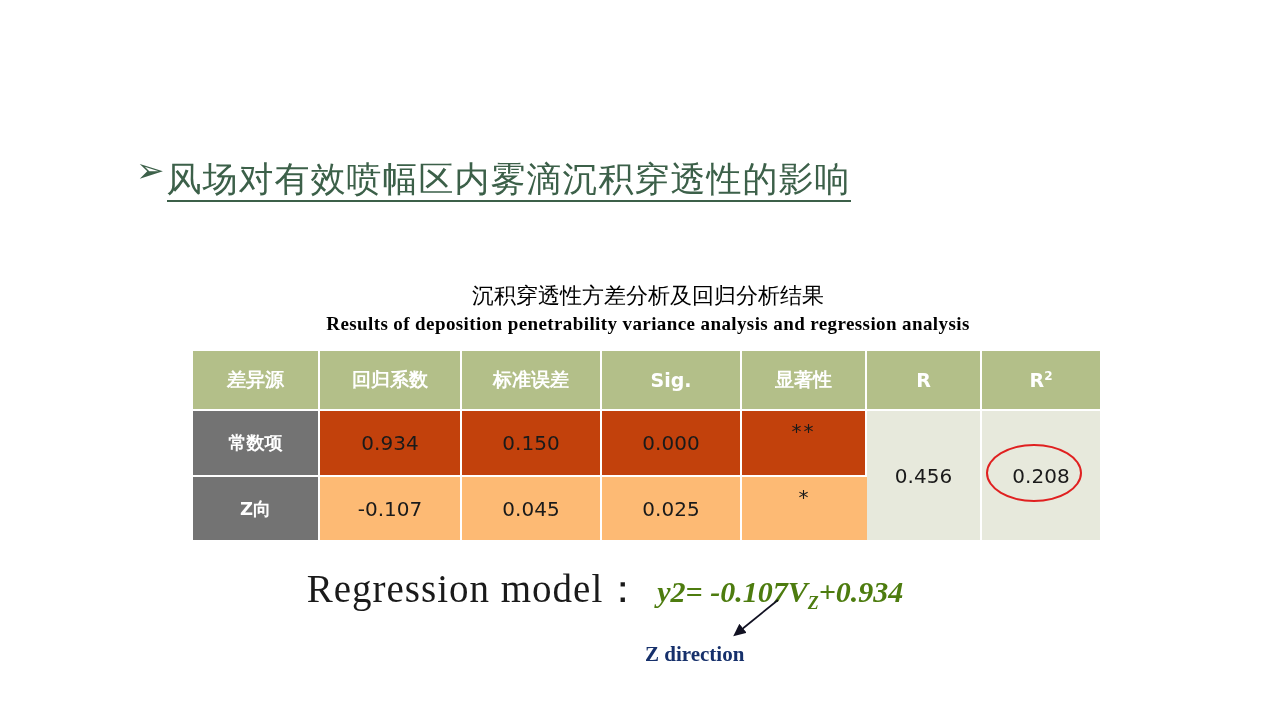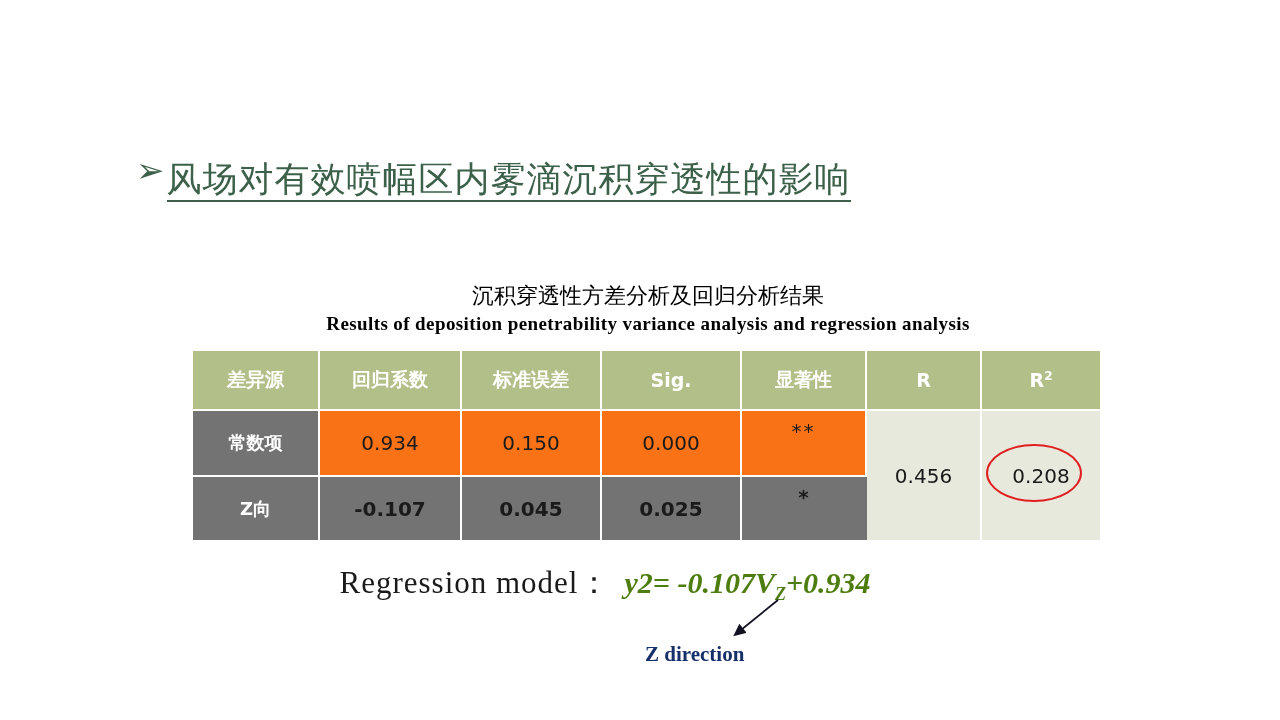--- a/index.html
+++ b/index.html
@@ -124,22 +124,22 @@
     font-size: 12px;
     vertical-align: super;
   }
   td.rowhead {
     background: #737373;
     color: #ffffff;
     font-size: 18px;
     font-weight: bold;
     font-family: "DejaVu Sans", "Liberation Sans", sans-serif;
   }
-  tr.r1 td.datacell { background: #f97316; margin-top: 30px; }
-  tr.r2 td.datacell { background: #737373; font-weight: bold; }
+  tr.r1 td.datacell { background: #c2410c; margin-top: 30px; }
+  tr.r2 td.datacell { background: #fdba74; }
   td.mergecell { background: #e7e9dc; }
   td.datacell, td.mergecell {
     color: #1a1a1a;
     font-size: 20px;
     font-family: "DejaVu Sans", "Liberation Sans", sans-serif;
   }
   tr.r1 td { height: 56px; }
   tr.r2 td { height: 55px; }
   td.star {
     font-size: 20px;
@@ -165,21 +165,21 @@
   .reg-line {
     position: absolute;
     left: 0;
     top: 562px;
     width: 1280px;
     text-align: center;
     white-space: nowrap;
     transform: translateX(-35px);
   }
   .reg-label {
-    font-size: 31px;
+    font-size: 39px;
     color: #1a1a1a;
     letter-spacing: 1px;
     font-family: "Liberation Serif", "DejaVu Serif", serif;
   }
   .reg-formula {
     font-size: 30px;
     font-weight: bold;
     font-style: italic;
     color: #4d7c0f;
     margin-left: 14px;

